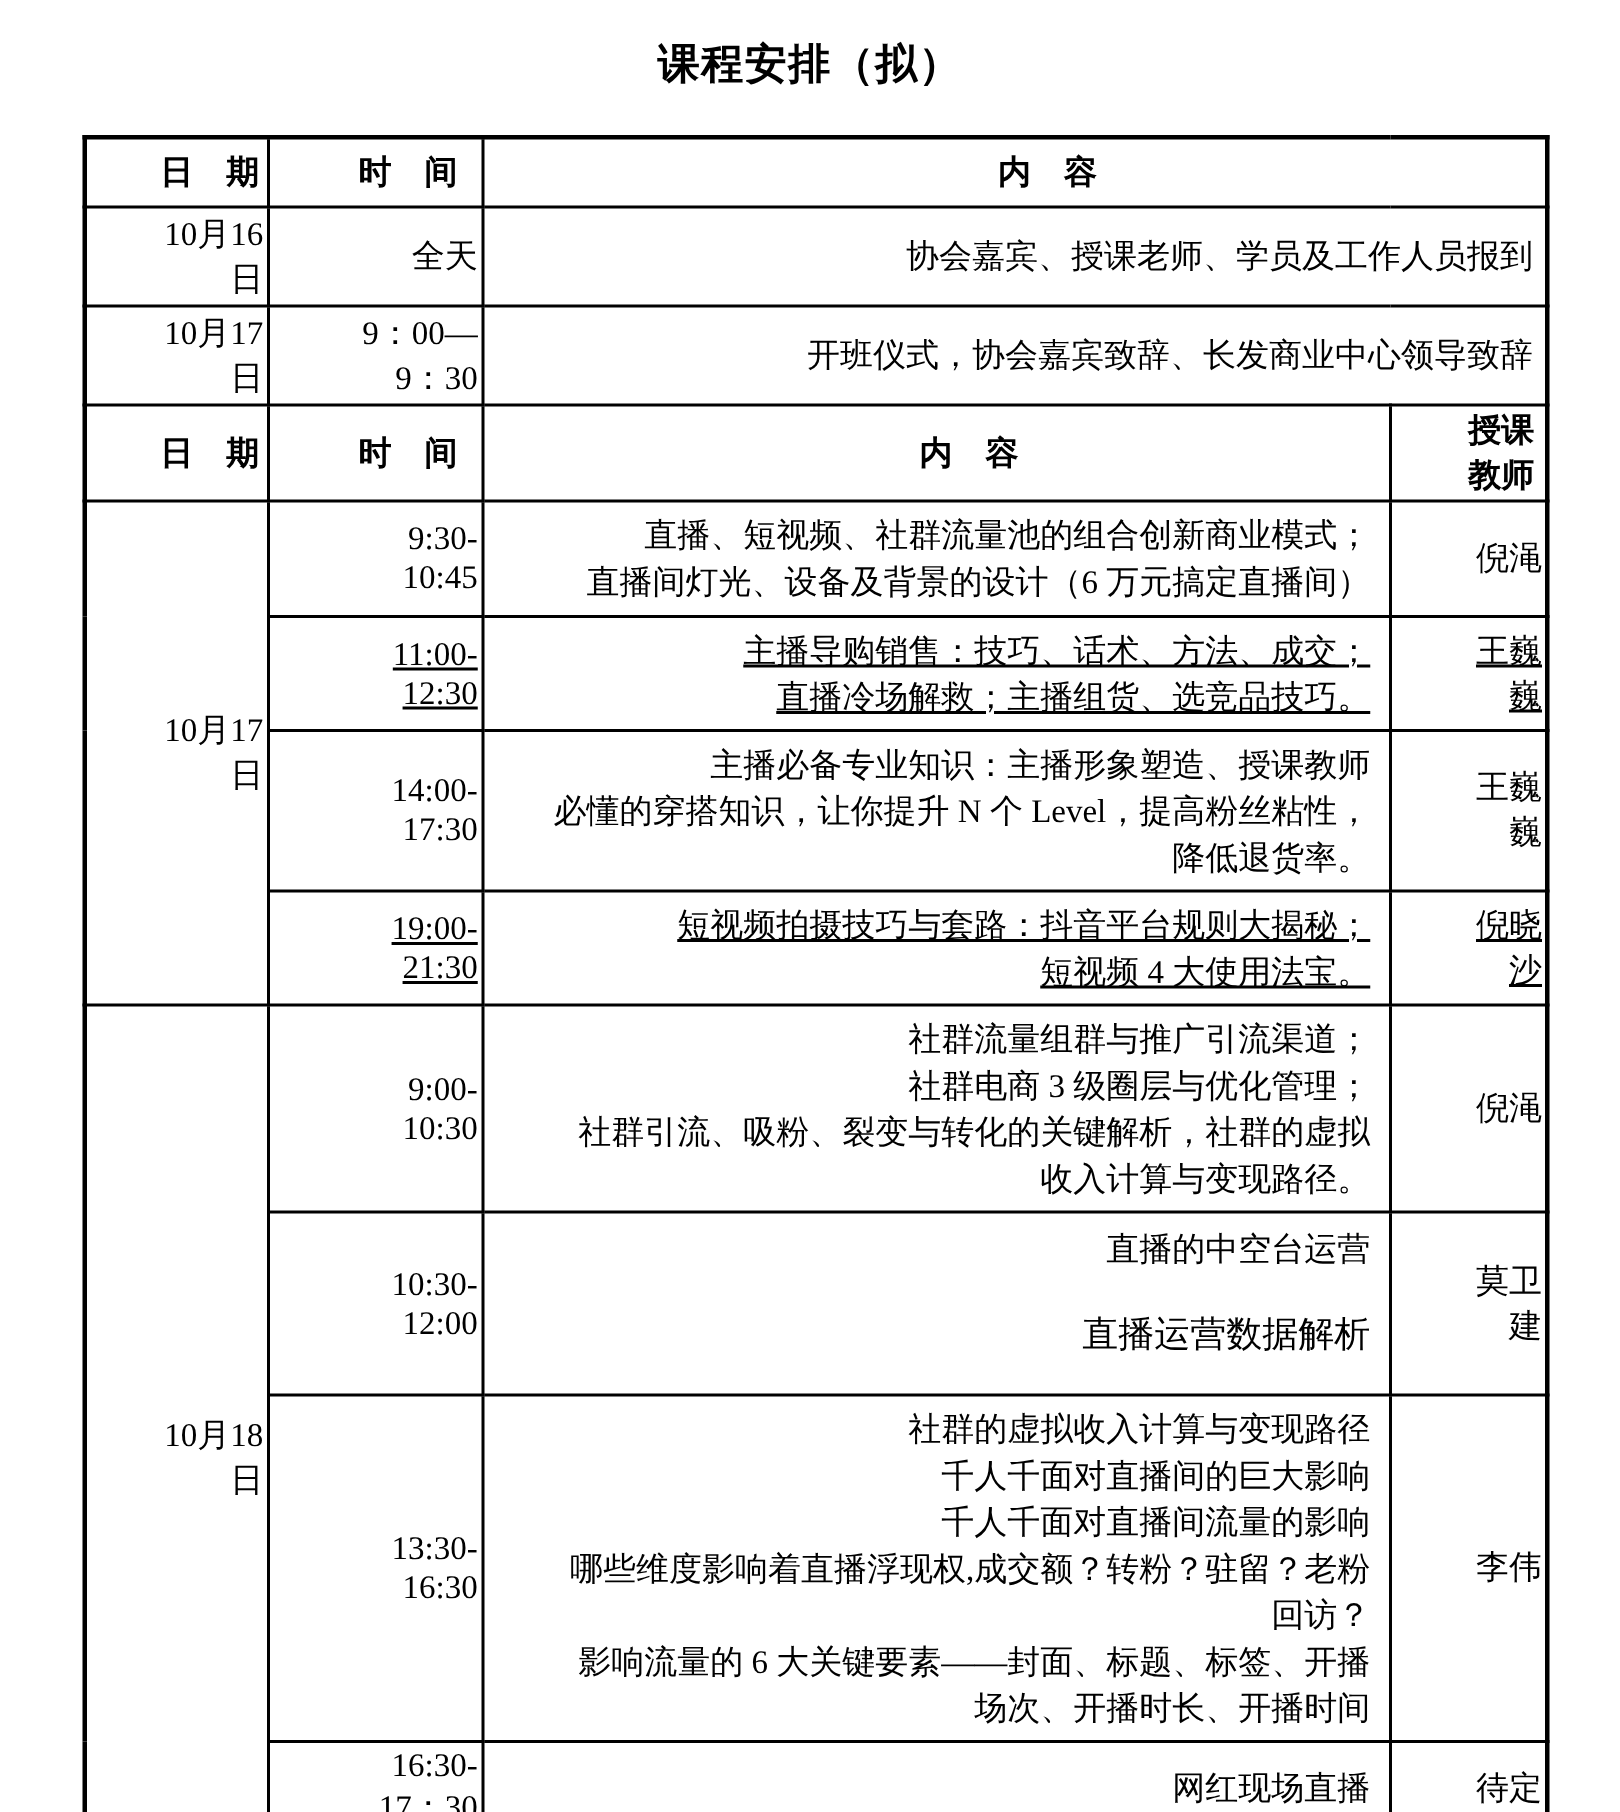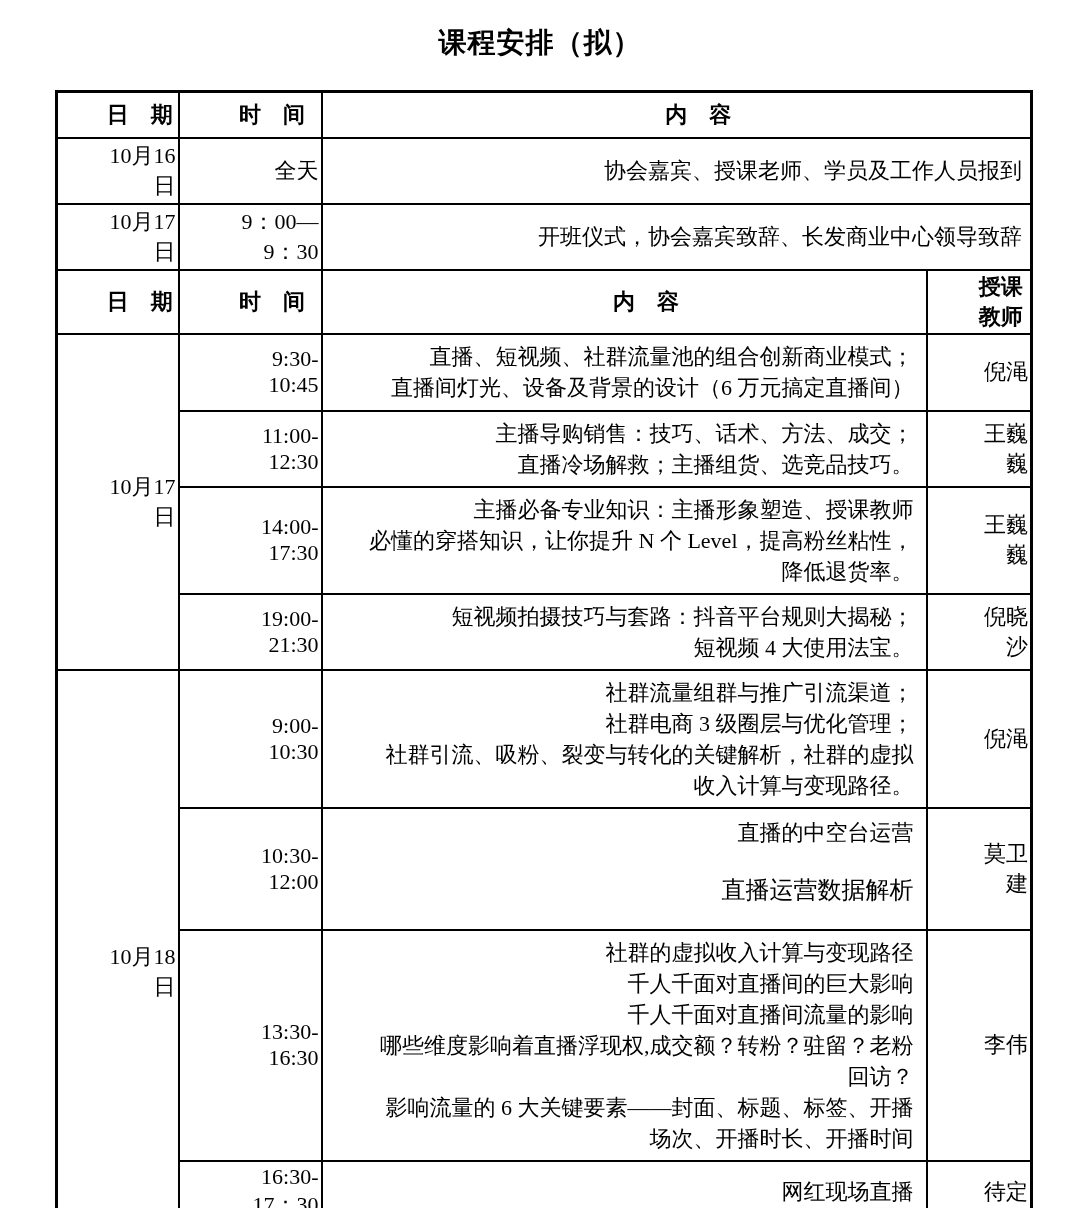--- a/index.html
+++ b/index.html
@@ -82,37 +82,37 @@
       </tr>
       <tr style="height: 77px;">
         <td class="c-date" rowspan="4">10月17日</td>
         <td class="c-time">9:30-10:45</td>
         <td class="c-content">
           <div class="cline">直播、短视频、社群流量池的组合创新商业模式；</div>
           <div class="cline">直播间灯光、设备及背景的设计（6 万元搞定直播间）</div>
         </td>
         <td class="c-teacher">倪渑</td>
       </tr>
-      <tr style="height: 73px;">
+      <tr style="height: 73px; text-decoration: underline;">
         <td class="c-time">11:00-12:30</td>
         <td class="c-content">
           <div class="cline">主播导购销售：技巧、话术、方法、成交；</div>
           <div class="cline">直播冷场解救；主播组货、选竞品技巧。</div>
         </td>
         <td class="c-teacher">王巍巍</td>
       </tr>
       <tr style="height: 93px;">
         <td class="c-time">14:00-17:30</td>
         <td class="c-content">
           <div class="cline">主播必备专业知识：主播形象塑造、授课教师</div>
           <div class="cline">必懂的穿搭知识，让你提升 N 个 Level，提高粉丝粘性，降低退货率。</div>
         </td>
         <td class="c-teacher">王巍巍</td>
       </tr>
-      <tr style="height: 64px;">
+      <tr style="height: 64px; text-decoration: underline;">
         <td class="c-time">19:00-21:30</td>
         <td class="c-content">
           <div class="cline">短视频拍摄技巧与套路：抖音平台规则大揭秘；</div>
           <div class="cline">短视频 4 大使用法宝。</div>
         </td>
         <td class="c-teacher">倪晓沙</td>
       </tr>
       <tr style="height: 137px;">
         <td class="c-date" rowspan="5">10月18日</td>
         <td class="c-time">9:00-10:30</td>

